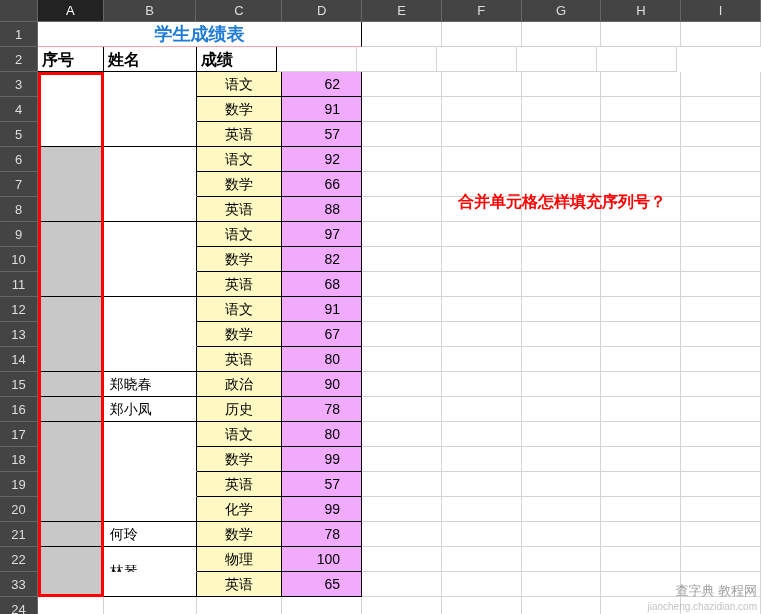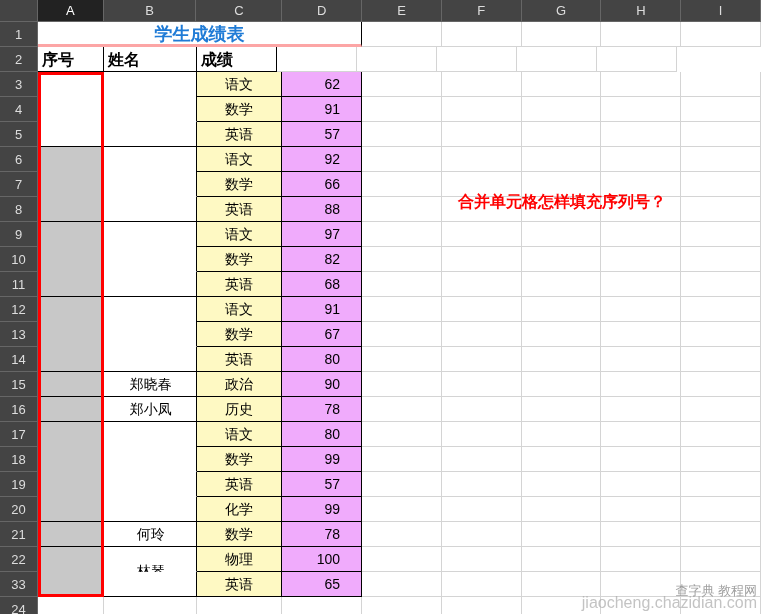--- a/index.html
+++ b/index.html
@@ -75,38 +75,37 @@
   .wE, .wF, .wG, .wH, .wI { width: 80px; }
 
   .title-row .tcell {
     width: 325px;
     height: 25px;
     text-align: center;
     font-size: 18px;
     font-weight: bold;
     color: #1f7bd6;
     border-right: 1px solid #000;
-    border-bottom: 3px solid #fca5a5;
+    border-bottom: 1px solid #fca5a5;
     line-height: 25px;
     background: #fff;
   }
   .hdr {
     font-size: 16px;
     font-weight: bold;
     text-align: left;
     border-right: 1px solid #000;
     border-bottom: 1px solid #000;
     background: #fff;
   }
   .data-b {
     border-right: 1px solid #000;
     border-bottom: 1px solid #000;
     background: #fff;
     padding-left: 6px;
-    text-align: center;
   }
   .data-c {
     border-right: 1px solid #000;
     border-bottom: 1px solid #000;
     background: #fef9c3;
     text-align: center;
   }
   .data-d {
     border-right: 1px solid #000;
     border-bottom: 1px solid #000;
@@ -150,21 +149,21 @@
     right: 4px;
     bottom: 14px;
     font-size: 13px;
     color: #888;
     opacity: 0.8;
   }
   .watermark2 {
     position: absolute;
     right: 4px;
     bottom: 2px;
-    font-size: 16px;
+    font-size: 10px;
     color: #aaa;
     opacity: 0.7;
   }
 </style>
 </head>
 <body>
 
 <div class="sheet">
 
   <div class="col-headers">

